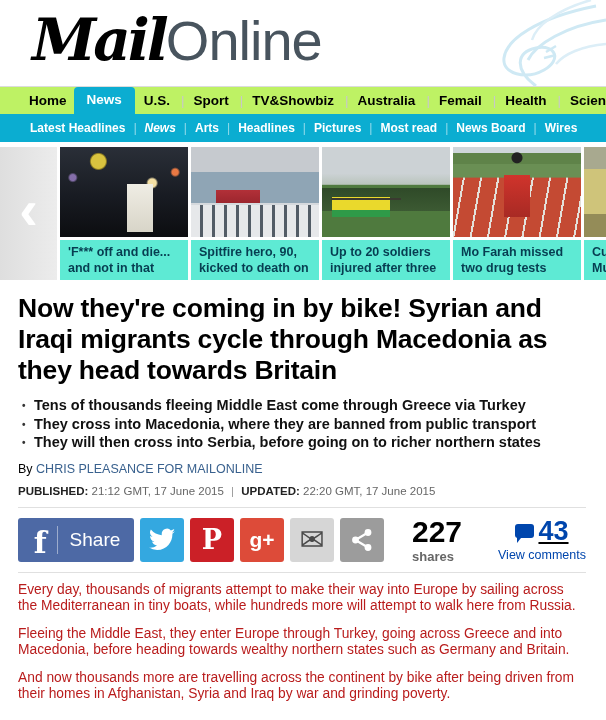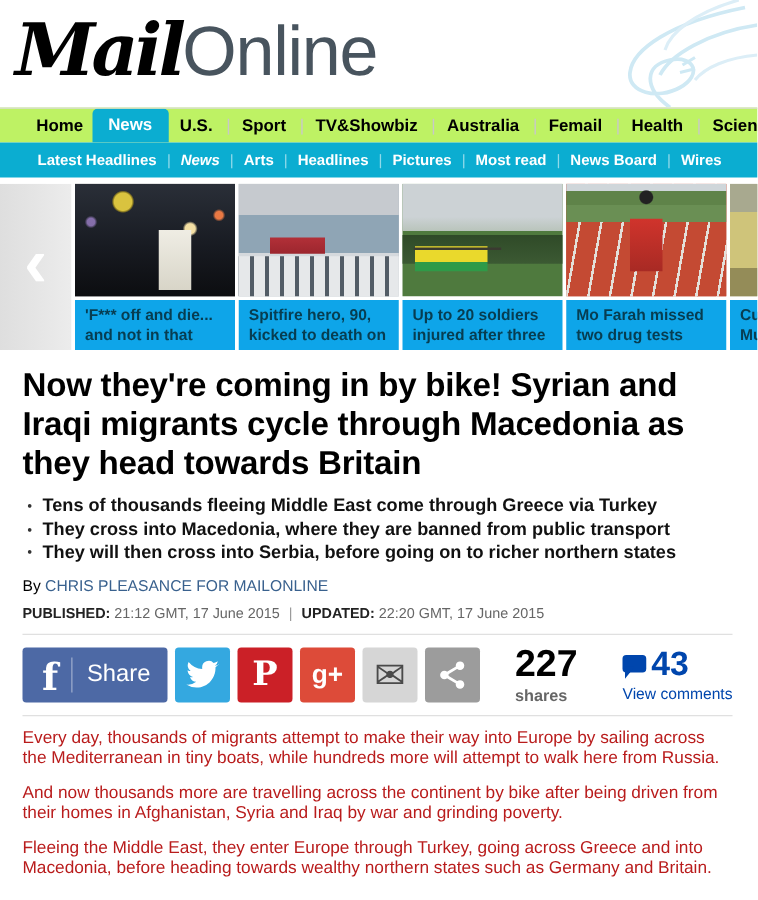--- a/index.html
+++ b/index.html
@@ -2,21 +2,21 @@
 <html><head>
 <meta charset="utf-8">
 <style>
   * { margin:0; padding:0; box-sizing:border-box; }
   html,body { background:#fff; }
   body { width:606px; height:720px; overflow:hidden; font-family:"Liberation Sans", sans-serif; }
   .page { width:606px; height:720px; overflow:hidden; position:relative; background:#fff; }
 
   
   .masthead { height:86px; position:relative; overflow:hidden; }
-  .logo { position:absolute; left:12px; top:6px; white-space:nowrap; }
+  .logo { position:absolute; left:32px; top:6px; white-space:nowrap; }
   .logo .mail { font-family:"DejaVu Serif", serif; font-weight:900; font-size:58px; color:#000; letter-spacing:-3px; font-style:italic; }
   .logo .online { font-family:"Liberation Sans", sans-serif; font-weight:300; font-size:56px; color:#48545e; letter-spacing:-1px; }
   .mast-art { position:absolute; right:0; top:0; width:220px; height:86px; }
 
   
   .mainnav { border-top:1px solid #dcdcdc; background:#bef264; padding-left:28px; overflow:hidden; }
   .mainnav ul { list-style:none; display:flex; align-items:flex-end; height:27px; white-space:nowrap; }
   .mainnav li { font-size:13.5px; font-weight:bold; color:#000; padding:5px 1px 6px; cursor:pointer; }
   .mainnav li + li::before { content:"|"; color:#c8c8c8; font-weight:400; margin:0 9px; }
   .mainnav li.active { background:#0badd1; color:#fff; border-radius:4px 4px 0 0; padding:5px 13px 7px; margin:0 6px; }
@@ -28,21 +28,21 @@
   .subnav ul { list-style:none; display:flex; white-space:nowrap; }
   .subnav li { font-size:12px; font-weight:bold; color:#fff; cursor:pointer; }
   .subnav li + li::before { content:"|"; color:rgba(255,255,255,.55); font-weight:400; margin:0 8px; }
   .subnav li.italic { font-style:italic; }
 
   
   .carousel { margin-top:5px; height:133px; display:flex; overflow:hidden; background:#fff; }
   .car-prev { width:57px; height:133px; background:linear-gradient(90deg,#dedede,#ececec); color:#fff; font-size:56px; font-weight:bold; display:flex; align-items:center; justify-content:center; cursor:pointer; flex:0 0 auto; line-height:1; padding-bottom:8px; }
   .thumb { width:128px; flex:0 0 auto; margin-left:3px; cursor:pointer; display:flex; flex-direction:column; }
   .thumb-img { height:90px; width:128px; }
-  .thumb-caption { height:40px; margin-top:3px; background:#0ea5e9; color:#073d51; font-size:12.5px; font-weight:bold; line-height:1.3; padding:4px 8px; overflow:hidden; white-space:pre-line; }
+  .thumb-caption { height:40px; margin-top:3px; background:#5eead4; color:#073d51; font-size:12.5px; font-weight:bold; line-height:1.3; padding:4px 8px; overflow:hidden; white-space:pre-line; }
 
   .img-0 { background-color:#14161c; background-image:
       radial-gradient(circle at 30% 16%, #d9c33f 0 7px, #8a7a22 8px, rgba(0,0,0,0) 9px),
       linear-gradient(#efede4,#d8d5c8),
       radial-gradient(circle at 72% 40%, rgba(255,233,170,.95) 0 4px, rgba(0,0,0,0) 6px),
       radial-gradient(circle at 90% 28%, rgba(255,130,70,.9) 0 3px, rgba(0,0,0,0) 5px),
       radial-gradient(circle at 10% 34%, rgba(200,160,255,.6) 0 3px, rgba(0,0,0,0) 5px),
       linear-gradient(180deg,#2a2f38 0%,#181b22 55%,#0c0d10 100%);
     background-size:auto, 26px 48px, auto, auto, auto, auto;
     background-position:0 0, 66% 88%, 0 0, 0 0, 0 0, 0 0;
@@ -101,21 +101,21 @@
   .fb .sharetxt { font-size:19px; }
   .tw { width:44px; background:#34a8e0; }
   .pin { width:44px; background:#cb2027; color:#fff; font-family:"DejaVu Serif", serif; font-weight:bold; font-size:27px; }
   .gp { width:44px; background:#dd4b39; color:#fff; font-weight:bold; font-size:21px; }
   .em { width:44px; background:#d6d6d6; color:#4a4a4a; font-size:30px; }
   .sh { width:44px; background:#9c9c9c; }
   .counts { margin-left:28px; line-height:1; }
   .counts .num { font-size:30px; font-weight:bold; color:#000; }
   .counts .lab { font-size:13px; color:#666; margin-top:3px;font-weight:bold; }
   .comments { margin-left:auto; text-align:right; line-height:1; cursor:pointer; }
-  .com-top { display:flex; align-items:center; justify-content:flex-start; }
+  .com-top { display:flex; align-items:center; justify-content:center;text-decoration:underline; }
   .bubble { position:relative; width:19px; height:14px; background:#0046ad; border-radius:3px; margin-right:4px; }
   .bubble::after { content:""; position:absolute; left:2px; bottom:-5px; border:5px solid rgba(0,0,0,0); border-top-color:#0046ad; border-left-color:#0046ad; border-width:5px 4px; }
   .com-num { font-size:27px; font-weight:bold; color:#0046ad; }
   .com-lab { font-size:12.5px; color:#0046ad; margin-top:4px; }
 
   
   .body-copy p { font-size:13.8px; line-height:16.5px; color:#b91c1c; margin-bottom:11px; }
 </style>
 </head>
 <body>
@@ -252,20 +252,20 @@
           <span class="com-num">43</span>
         </div>
         <div class="com-lab">View comments</div>
       </div>
     </div>
 
     <hr class="rule">
 
     <div class="body-copy">
       <p>Every day, thousands of migrants attempt to make their way into Europe by sailing across the Mediterranean in tiny boats, while hundreds more will attempt to walk here from Russia.</p>
+      <p>Fleeing the Middle East, they enter Europe through Turkey, going across Greece and into Macedonia, before heading towards wealthy northern states such as Germany and Britain.</p>
       <p>And now thousands more are travelling across the continent by bike after being driven from their homes in Afghanistan, Syria and Iraq by war and grinding poverty.</p>
-      <p>Fleeing the Middle East, they enter Europe through Turkey, going across Greece and into Macedonia, before heading towards wealthy northern states such as Germany and Britain.</p>
 
     </div>
 
   </div>
 
 </div>
 
 </body></html>

